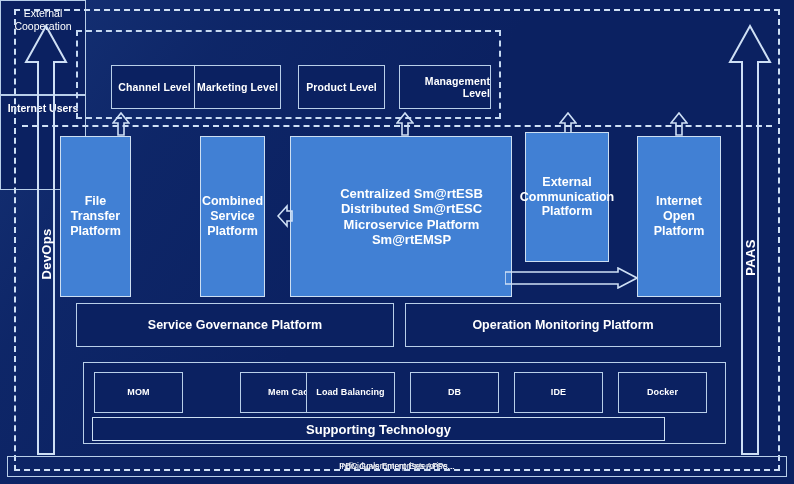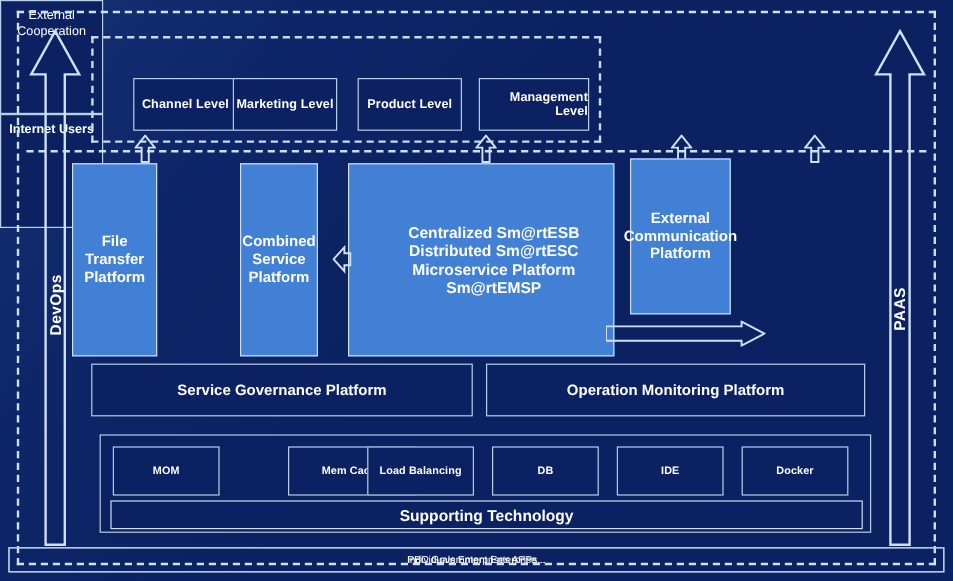--- a/index.html
+++ b/index.html
@@ -179,21 +179,21 @@
     top: 372px;
     height: 41px;
     font-size: 9px;
     font-weight: bold;
     letter-spacing: .1px;
   }
   #supporting-tech-bar {
     position: absolute;
     left: 92px;
     top: 417px;
-    width: 627px;
+    width: 573px;
     height: 24px;
     border: 1px solid #cddff2;
     background: #0b2161;
     box-sizing: border-box;
     display: flex;
     align-items: center;
     justify-content: center;
     font-size: 13px;
     font-weight: bold;
   }
@@ -301,20 +301,23 @@
   </div>
 
   <div class="box solid-box platform" id="platform-center" style="left:290px; width:222px;">
     <span>Centralized Sm@rtESB<br>Distributed Sm@rtESC<br>Microservice Platform Sm@rtEMSP</span>
   </div>
 
   <div class="box solid-box platform" id="platform-external" style="left:525px; width:84px;">
     <span>External Communication Platform</span>
   </div>
 
+  <div class="box solid-box platform" style="left:637px; width:84px;">
+    <span>Internet Open Platform</span>
+  </div>
 
   <div id="arrow-left-link">
     <svg width="16" height="26" viewBox="0 0 16 26">
       <polygon points="1,13 10,3 10,8 15,8 15,18 10,18 10,23" fill="none" stroke="#cfe0f5" stroke-width="1.6"></polygon>
     </svg>
   </div>
 
   <div id="arrow-right-link">
     <svg width="133" height="22" viewBox="0 0 133 22">
       <polygon points="0,5 113,5 113,1 132,11 113,21 113,17 0,17" fill="none" stroke="#cfe0f5" stroke-width="1.6"></polygon>

